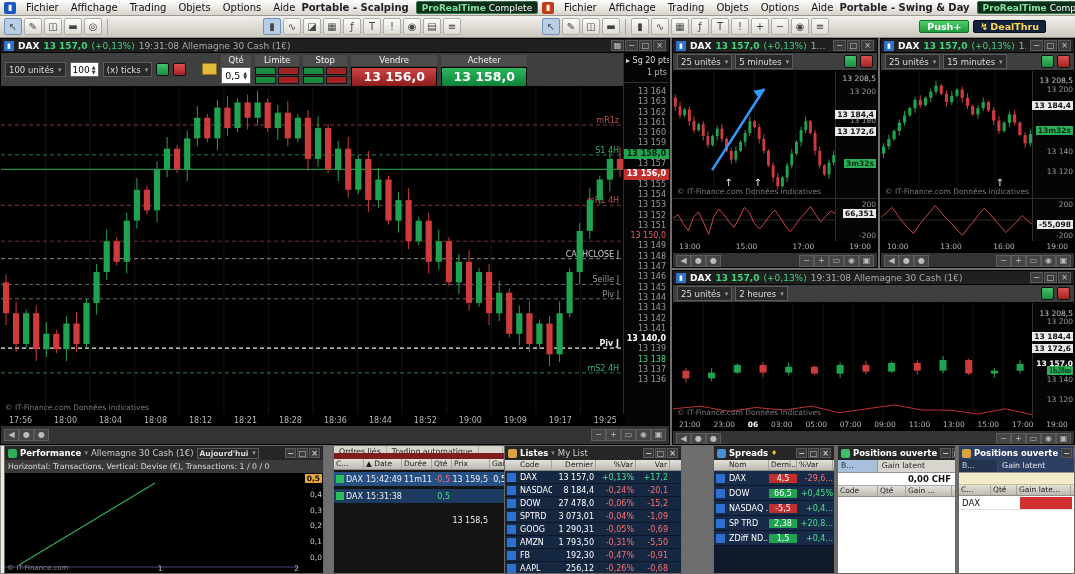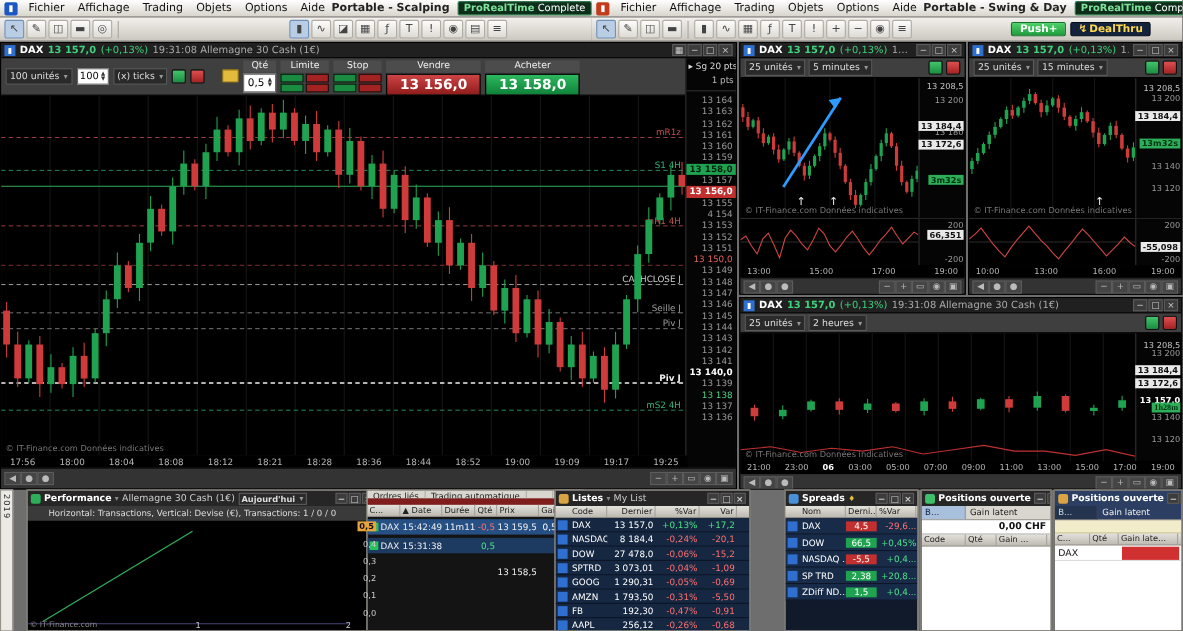--- a/index.html
+++ b/index.html
@@ -88,22 +88,22 @@
 .xl-hl{color:#fff;font-weight:bold}
 
 
 .panel{position:absolute;top:445px;height:129px;background:#bfbcb4;border:1px solid #6b6862;display:flex;flex-direction:column;font-size:8.5px;overflow:hidden}
 .p-title{height:14px;background:#262626;color:#fff;display:flex;align-items:center;gap:3px;padding:0 3px;font-size:8.5px;font-weight:bold;flex:none;white-space:nowrap;overflow:hidden}
 .p-icon{width:9px;height:9px;border-radius:2px;flex:none}
 .p-lite{font-weight:normal;color:#ccc;overflow:hidden;text-overflow:ellipsis}
 .p-sep{color:#888;font-size:7px;font-weight:normal}
 .p-title .dsel{height:11px;font-size:7.5px;padding:0 2px}
 .p-title .wbtn{width:11px;height:10px}
-#perf{left:24px;width:320px}
-.p-info{height:13px;background:#3a3a3a;color:#ddd;font-size:7.8px;display:flex;align-items:center;padding:0 19px;white-space:nowrap;overflow:hidden;flex:none}
+#perf{left:4px;width:320px}
+.p-info{height:13px;background:#3a3a3a;color:#ddd;font-size:7.8px;display:flex;align-items:center;padding:0 3px;white-space:nowrap;overflow:hidden;flex:none}
 .p-plot{flex:1;position:relative;background:#000;overflow:hidden}
 #perf-svg{position:absolute;left:0;top:0}
 .p-ylab{position:absolute;right:1px;top:1px;bottom:11px;display:flex;flex-direction:column;justify-content:space-between;align-items:flex-end;font-size:7.5px;color:#ccc;z-index:2}
 .p-badge{background:#e8a33d;color:#111;font-weight:bold;padding:0 2px;font-size:7.5px}
 .p-x1{position:absolute;bottom:0;left:48%;color:#ccc;font-size:7.5px}
 .p-x2{position:absolute;bottom:0;right:24px;color:#ccc;font-size:7.5px}
 .p-water{position:absolute;left:2px;bottom:1px;color:#888;font-size:7px}
 .side-strip{position:absolute;left:0;top:445px;width:12px;height:129px;background:#eceae4;border:1px solid #96938c;display:flex;justify-content:center;padding-top:3px}
 .side-strip span{writing-mode:vertical-rl;font-size:7.5px;color:#333;letter-spacing:1px}
 
@@ -488,21 +488,21 @@
           <div class="ax-row">13 164</div>
           <div class="ax-row">13 163</div>
           <div class="ax-row">13 162</div>
           <div class="ax-row">13 161</div>
           <div class="ax-row">13 160</div>
           <div class="ax-row">13 159</div>
           <div class="ax-row ax-ask">13 158,0</div>
           <div class="ax-row">13 157</div>
           <div class="ax-row ax-bid">13 156,0</div>
           <div class="ax-row">13 155</div>
-          <div class="ax-row">4 154</div>
+          <div class="ax-row">13 154</div>
           <div class="ax-row">13 153</div>
           <div class="ax-row">13 152</div>
           <div class="ax-row">13 151</div>
           <div class="ax-row ax-red">13 150,0</div>
           <div class="ax-row">13 149</div>
           <div class="ax-row">13 148</div>
           <div class="ax-row">13 147</div>
           <div class="ax-row">13 146</div>
           <div class="ax-row">13 145</div>
           <div class="ax-row">13 144</div>

